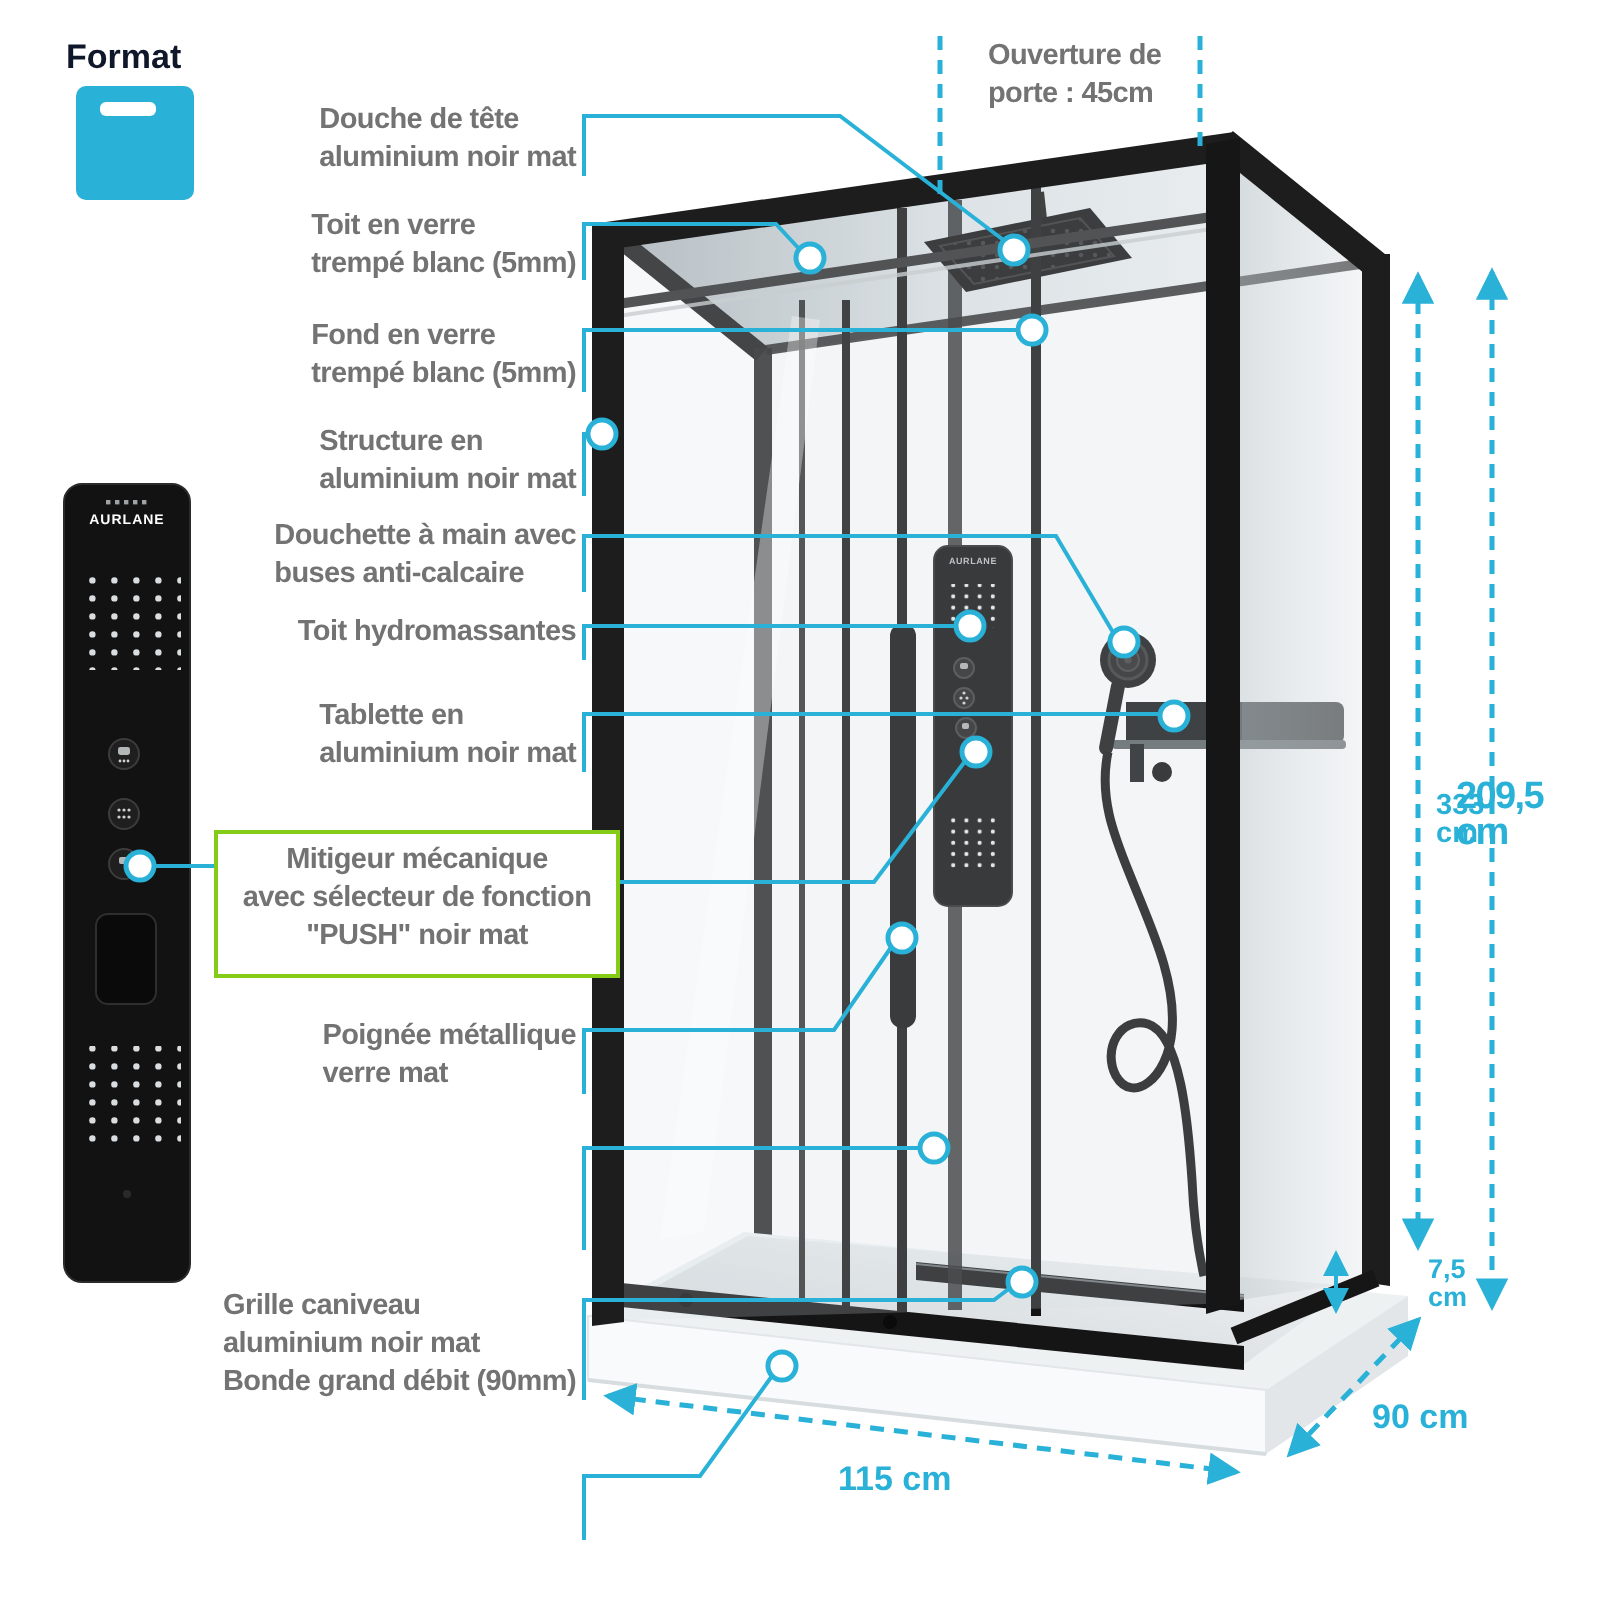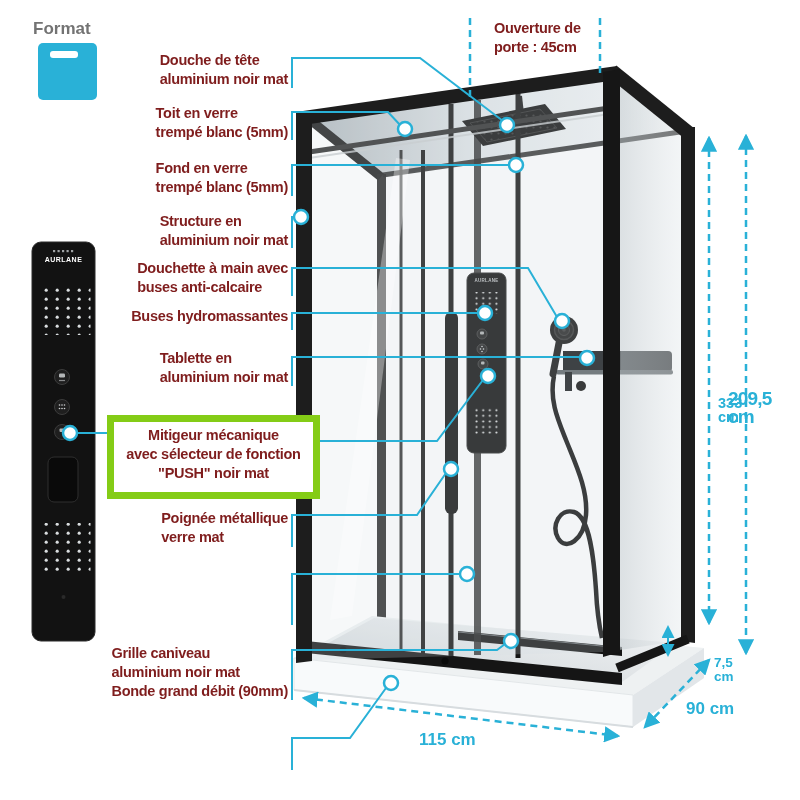--- a/index.html
+++ b/index.html
@@ -1,25 +1,25 @@
 <!DOCTYPE html>
 <html><head>
 <meta charset="utf-8">
 <style>
   html,body{margin:0;padding:0;background:#fff;}
   #canvas{position:relative;width:800px;height:800px;background:#fff;overflow:hidden;
           font-family:"Liberation Sans",sans-serif;}
   #scene{position:absolute;left:0;top:0;}
-  .label{position:absolute;color:#7f1d1d;font-weight:bold;font-size:14.5px;line-height:19px;
+  .label{position:absolute;color:#737373;font-weight:bold;font-size:14.5px;line-height:19px;
          letter-spacing:-0.3px;white-space:pre-line;}
   .r{right:512px;}
-  .boxed{left:107px;top:415px;width:199px;height:66px;border:7px solid #84cc16;
+  .boxed{left:107px;top:415px;width:199px;height:66px;border:2px solid #84cc16;
          text-align:center;padding-top:4px;background:#fff;}
   .dim{position:absolute;color:#29b1d7;font-weight:bold;white-space:pre-line;}
-  .fmt{position:absolute;left:33px;top:19px;color:#737373;font-weight:bold;font-size:17px;text-align:center;}
+  .fmt{position:absolute;left:33px;top:19px;color:#0f172a;font-weight:bold;font-size:17px;text-align:center;}
 </style>
 </head>
 <body>
 
 <div id="canvas">
 
 <svg id="scene" width="800" height="800" viewBox="0 0 800 800">
   <defs>
     <linearGradient id="gCeil" x1="0" y1="0" x2="1" y2="0">
       <stop offset="0" stop-color="#aeb6bb"></stop>
@@ -229,37 +229,37 @@
 <div class="label r" style="top:51px">Douche de tête
 aluminium noir mat</div>
 <div class="label r" style="top:104px">Toit en verre
 trempé blanc (5mm)</div>
 <div class="label r" style="top:159px">Fond en verre
 trempé blanc (5mm)</div>
 <div class="label r" style="top:212px">Structure en
 aluminium noir mat</div>
 <div class="label r" style="top:259px">Douchette à main avec
 buses anti-calcaire</div>
-<div class="label r" style="top:307px">Buses hydromassantes</div>
+<div class="label r" style="top:307px">Toit hydromassantes</div>
 <div class="label r" style="top:349px">Tablette en
 aluminium noir mat</div>
 <div class="label boxed">Mitigeur mécanique
 avec sélecteur de fonction
 "PUSH" noir mat</div>
 <div class="label r" style="top:509px">Poignée métallique
 verre mat</div>
 <div class="label r" style="top:644px">Grille caniveau
 aluminium noir mat
 Bonde grand débit (90mm)</div>
 
 <div class="label" style="left:494px;top:19px">Ouverture de
 porte : 45cm</div>
 
 <div class="dim" style="left:718px;top:396px;font-size:14.5px;line-height:14px">333
 cm</div>
 <div class="dim" style="left:728px;top:390px;font-size:19px;line-height:18px;letter-spacing:-0.8px">209,5
 cm</div>
-<div class="dim" style="left:714px;top:656px;font-size:13.5px;line-height:13.5px">7,5
+<div class="dim" style="left:714px;top:628px;font-size:13.5px;line-height:13.5px">7,5
 cm</div>
 <div class="dim" style="left:686px;top:699px;font-size:17px">90 cm</div>
 <div class="dim" style="left:419px;top:730px;font-size:17px">115 cm</div>
 
 </div>
 
 </body></html>

